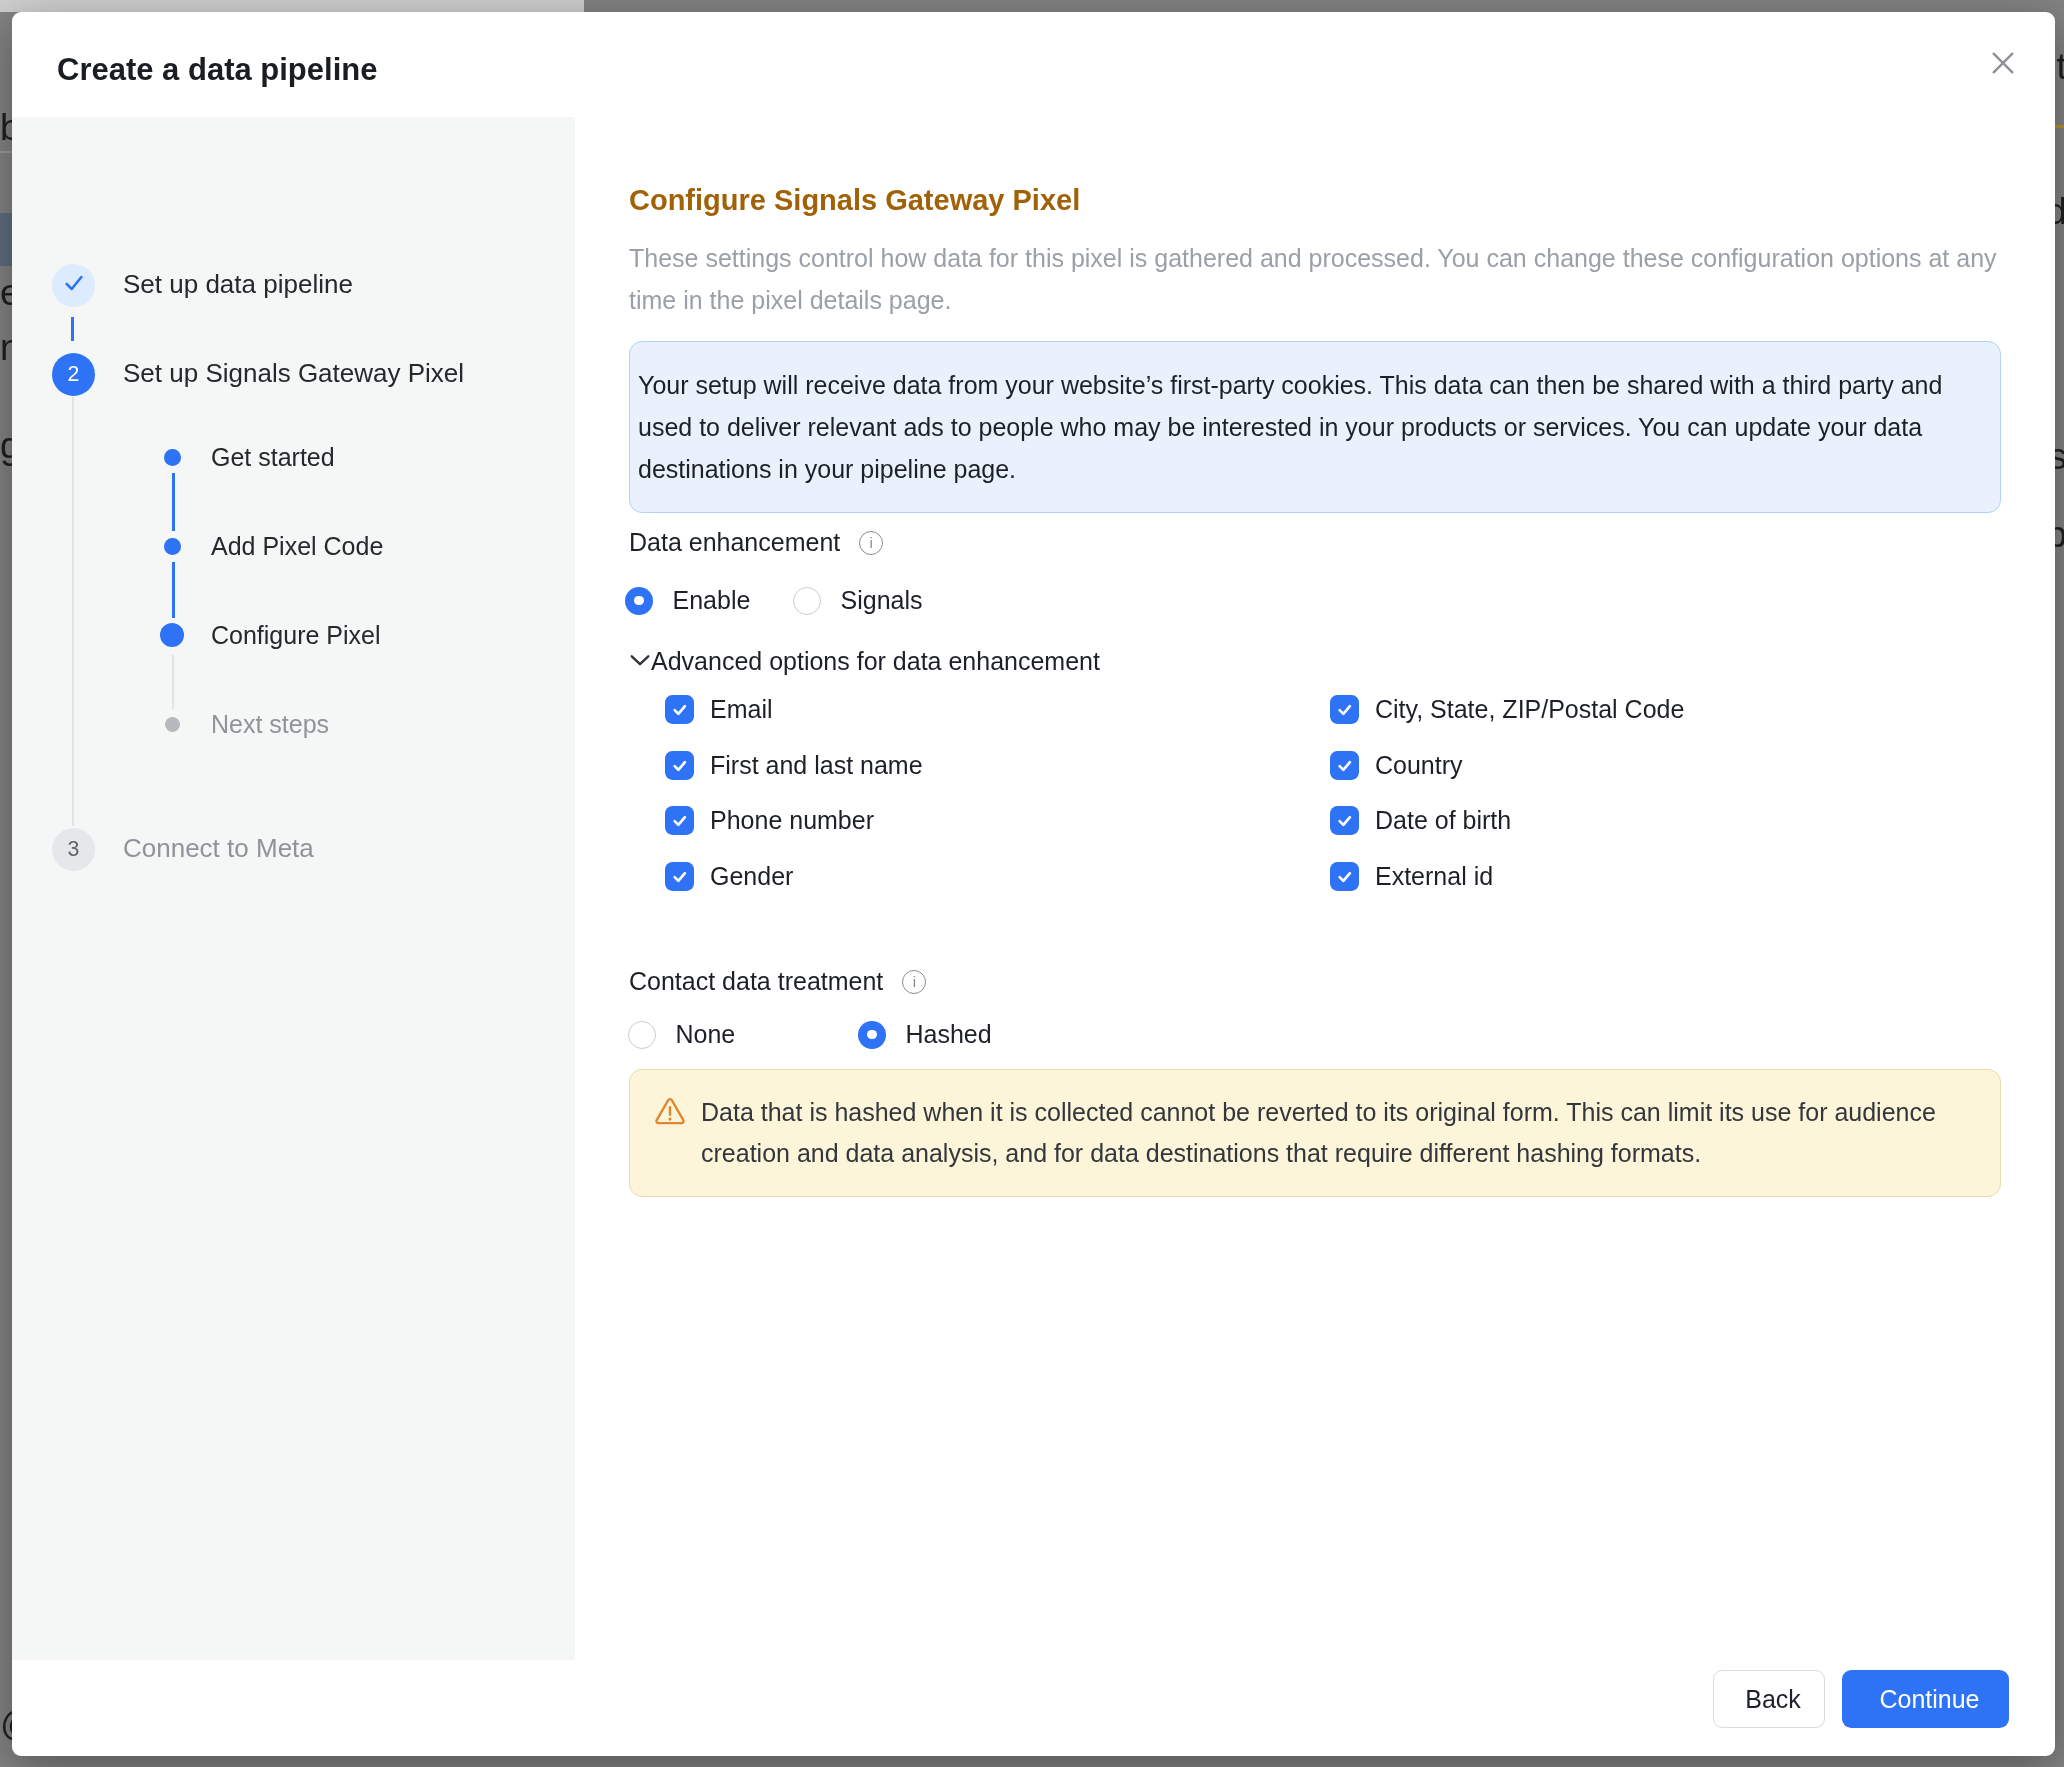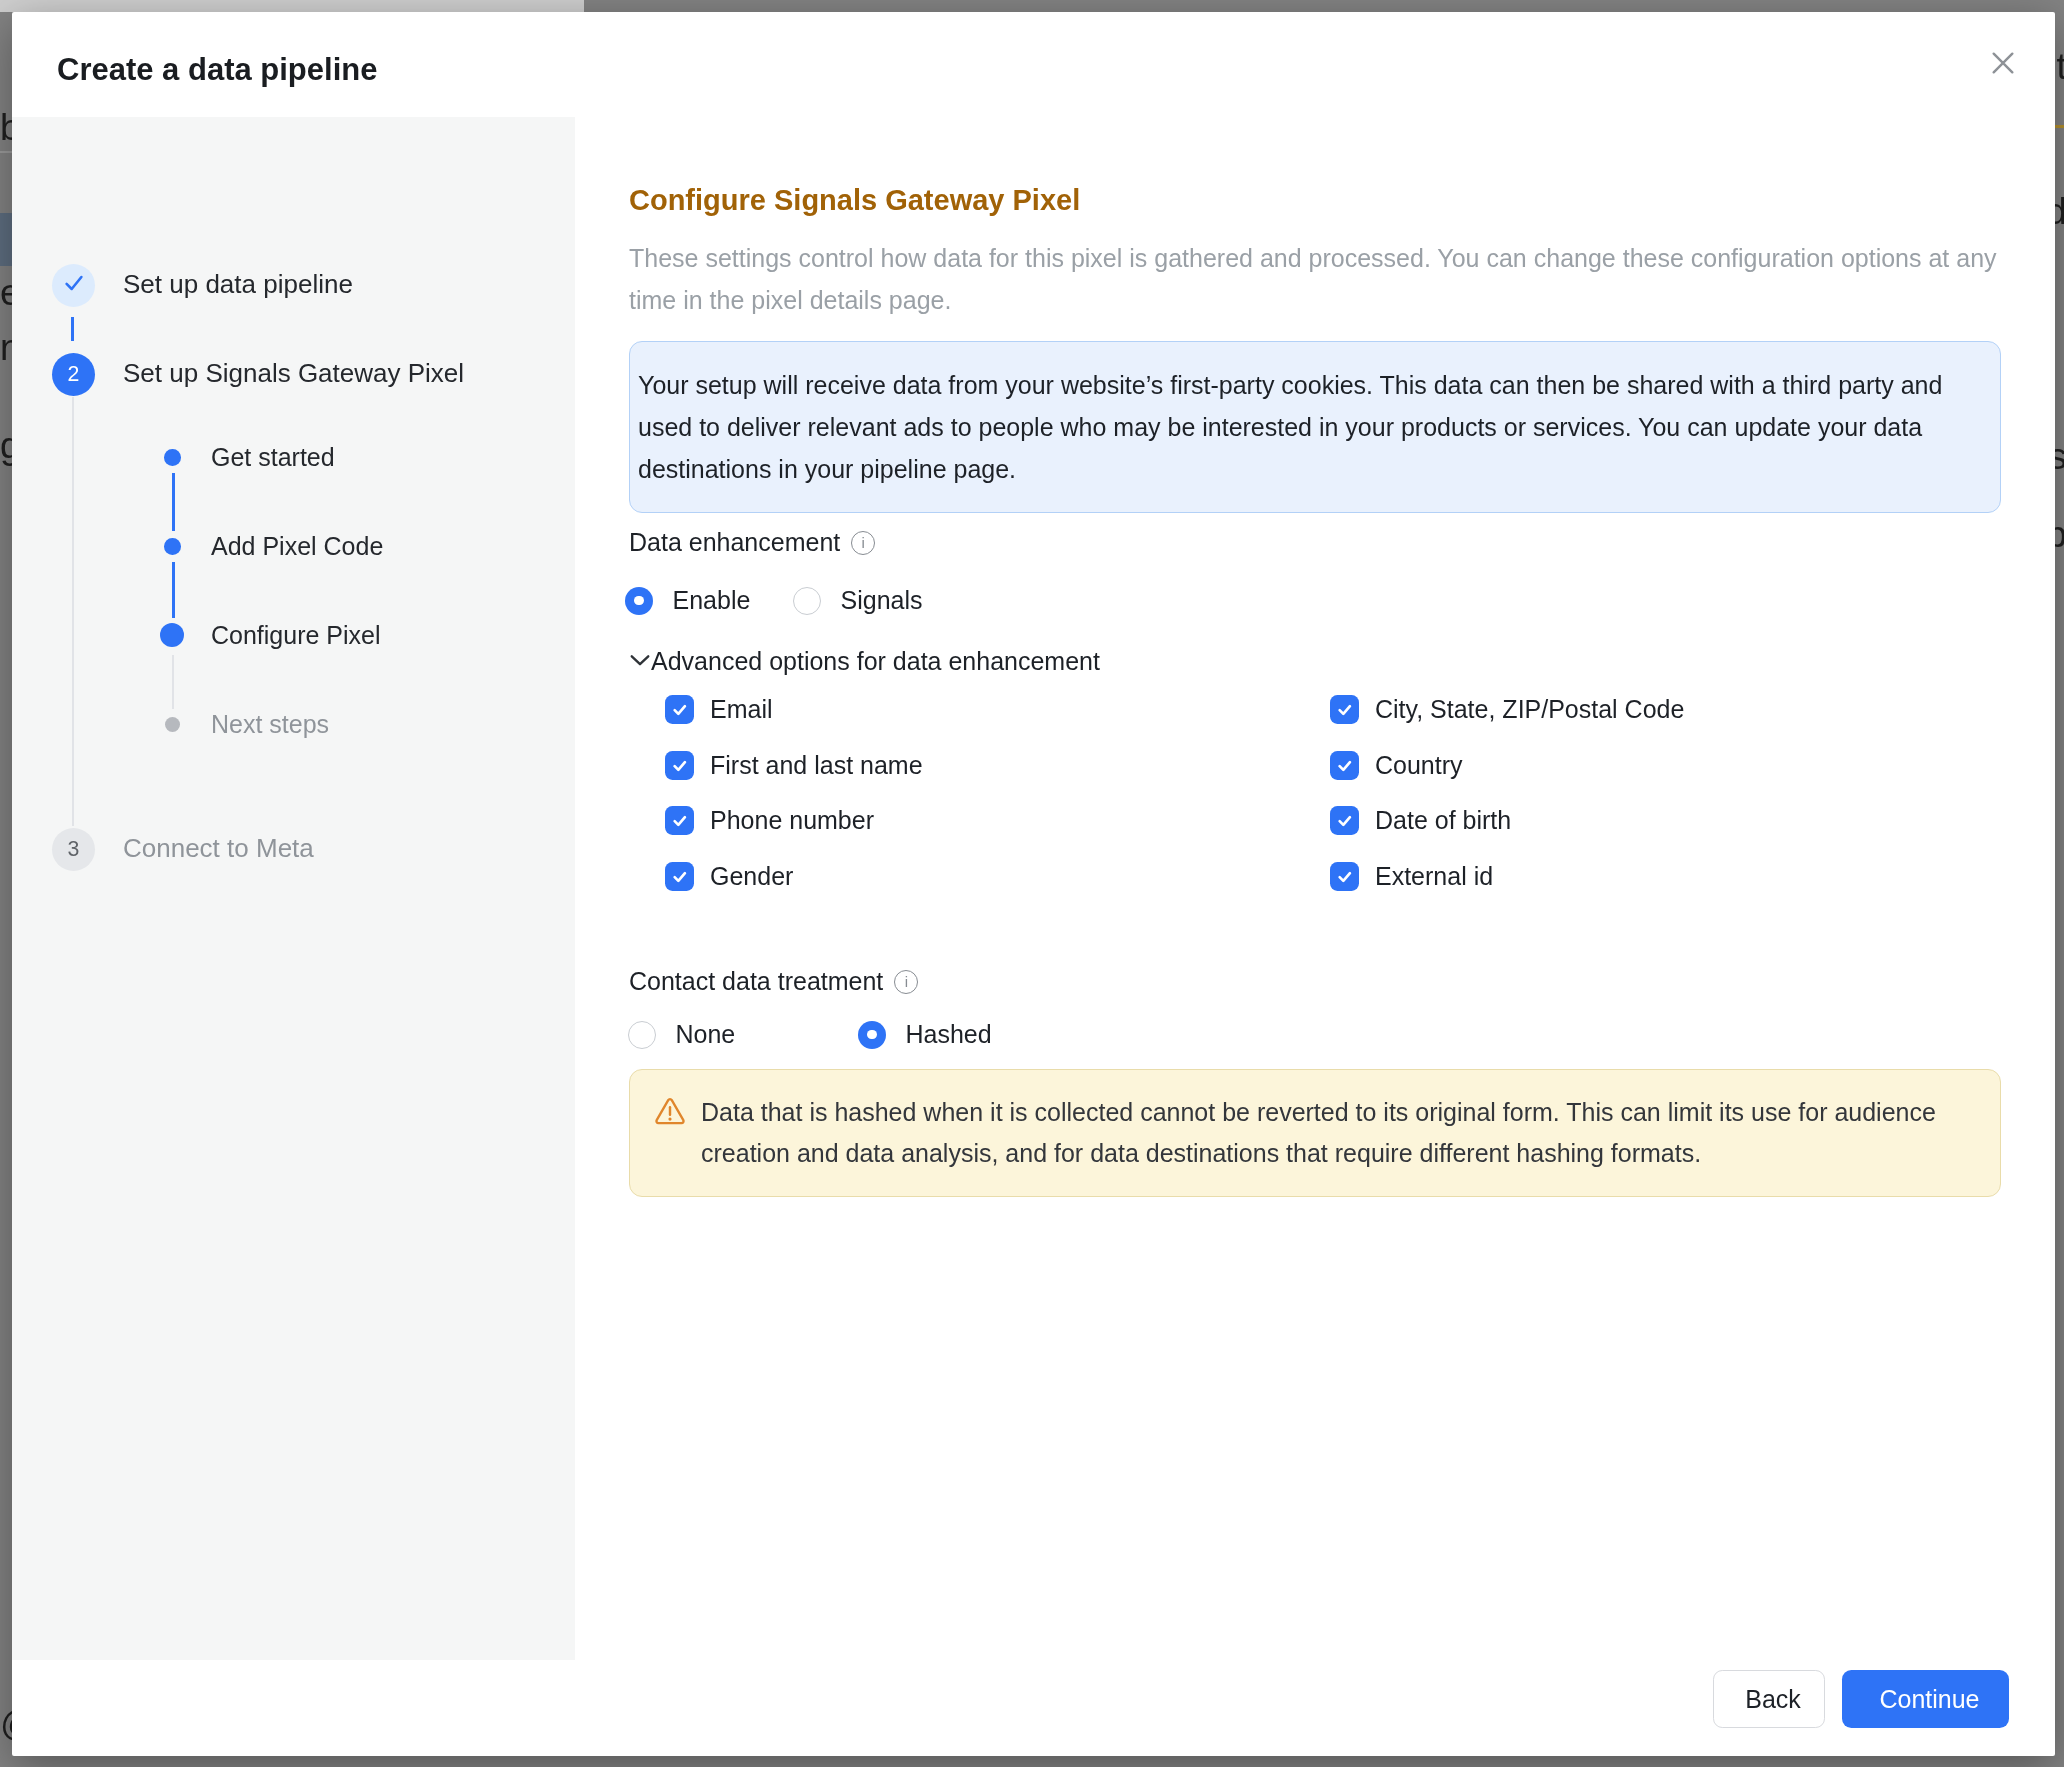--- a/index.html
+++ b/index.html
@@ -13,21 +13,21 @@
   .frag{position:absolute;font-size:37px;color:#1f1f1f;line-height:37px;white-space:nowrap;}
   .frag-right{right:-1.9px;}
   .topbar-frag{position:absolute;left:0;top:0;width:584px;height:12px;background:#cfcfcf;}
   .leftband{position:absolute;left:0;top:213px;width:13px;height:53px;background:#5e6e80;}
   .leftline{position:absolute;left:0;top:151px;width:13px;height:1.9px;background:#9b9b9b;}
   .tanline{position:absolute;right:0;width:10.2px;height:2.8px;background:#b5912f;}
 
   
   .modal{
     position:absolute;left:12px;top:12px;width:2043px;height:1744px;
-    background:#ffffff;border-radius:2px;overflow:hidden;
+    background:#ffffff;border-radius:9px;overflow:hidden;
     box-shadow:0 11px 45px rgba(0,0,0,.35);
   }
   .modal-title{position:absolute;left:45px;top:39px;font-size:31px;font-weight:700;color:#1a1d21;line-height:37px;}
   .close-btn{position:absolute;left:1970px;top:32px;width:41px;height:41px;display:flex;align-items:center;justify-content:center;cursor:pointer;}
 
   
   .sidebar{position:absolute;left:0;top:105px;width:563px;height:1543px;background:#f5f6f6;}
   .conn{position:absolute;background:#e1e3e7;}
   .conn-blue{background:#2e73f6;}
   .step-circle{position:absolute;border-radius:50%;display:flex;align-items:center;justify-content:center;font-size:21.3px;}
@@ -40,21 +40,21 @@
   .dot{position:absolute;border-radius:50%;background:#2e73f6;}
 
   
   .heading{position:absolute;left:617px;top:172px;font-size:29px;font-weight:700;color:#a16207;line-height:33px;}
   .desc{position:absolute;left:617px;top:225px;width:1368px;font-size:25px;line-height:42px;color:#9aa0a6;}
   .info-box{
     position:absolute;left:617px;top:329px;width:1372px;box-sizing:border-box;
     background:#e9f1fd;border:1.9px solid #b3d1f7;border-radius:13px;
     padding:22px 8px;font-size:25px;line-height:42px;color:#1d2127;
   }
-  .field-label{position:absolute;left:617px;display:flex;align-items:center;gap:11px;font-size:25px;color:#1d2127;line-height:37px;}
+  .field-label{position:absolute;left:617px;display:flex;align-items:center;gap:19px;font-size:25px;color:#1d2127;line-height:37px;}
   .info-icon{width:22px;height:22px;border:1.9px solid #878c92;border-radius:50%;display:flex;align-items:center;justify-content:center;
     font-size:15px;color:#878c92;font-style:normal;}
   .radio-row{position:absolute;display:flex;align-items:center;}
   .radio{width:28px;height:28px;border-radius:50%;box-sizing:border-box;flex:0 0 auto;}
   .radio.on{background:#2e73f6;position:relative;}
   .radio.on::after{content:"";position:absolute;left:9.3px;top:9.3px;width:9.3px;height:9.3px;border-radius:50%;background:#fff;}
   .radio.off{background:#fff;border:1.9px solid #c9cdd2;}
   .radio-label{font-size:25px;color:#1d2127;margin-left:19.5px;}
   .adv-row{position:absolute;left:617px;top:631px;display:flex;align-items:center;height:37px;}
   .adv-text{font-size:25px;color:#1d2127;}

